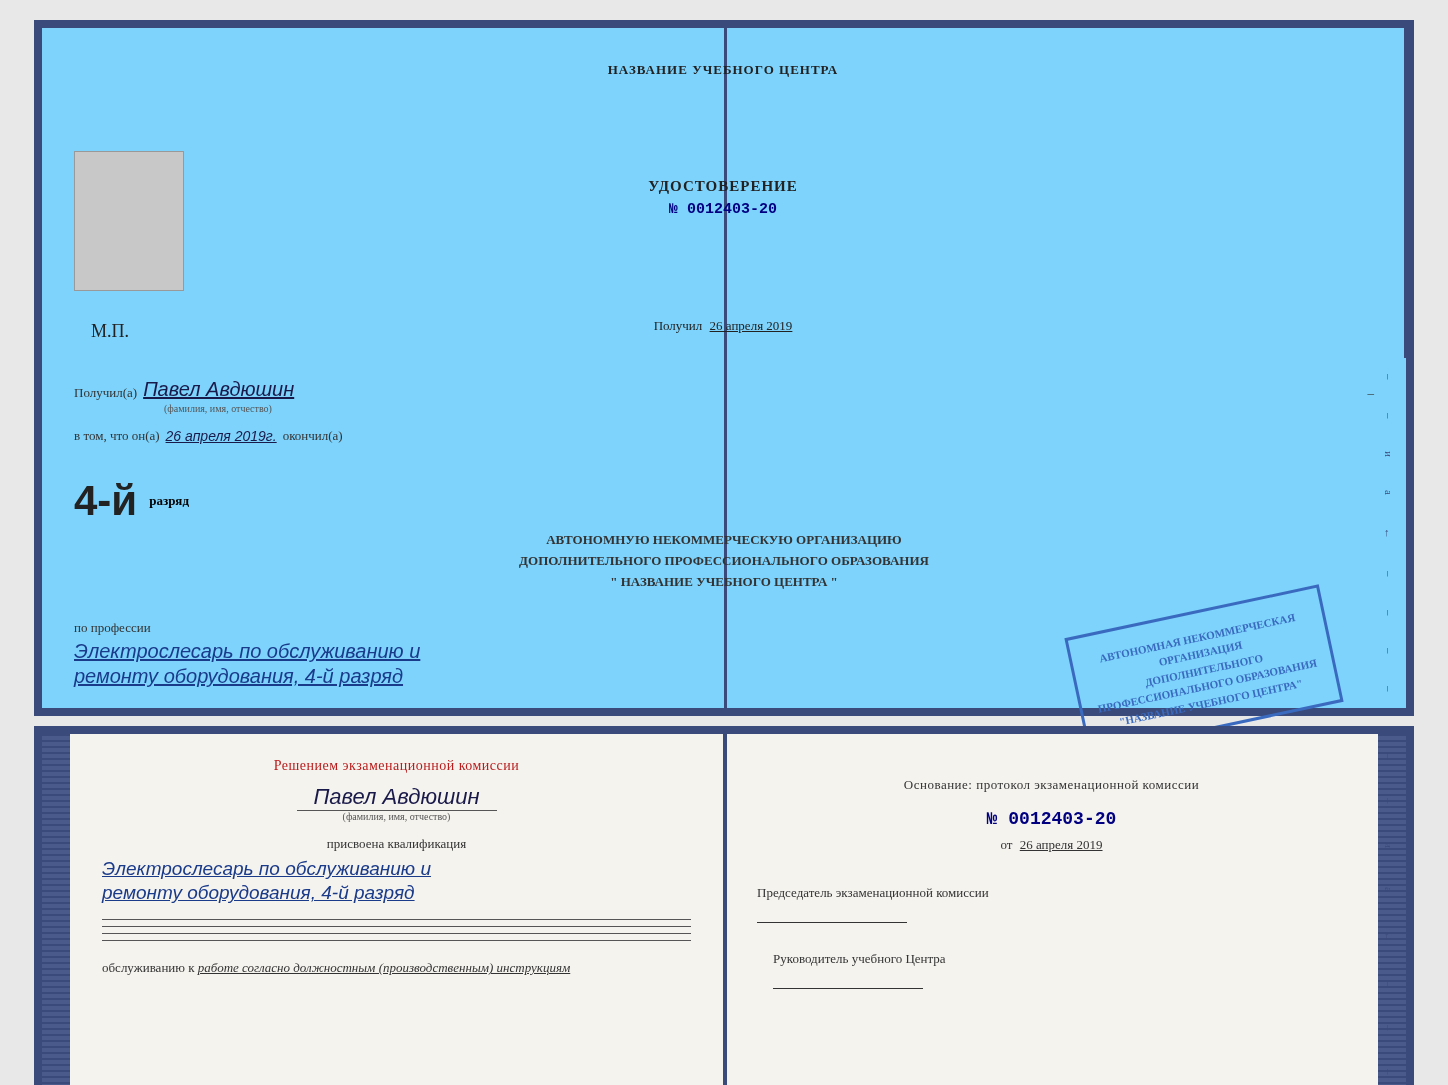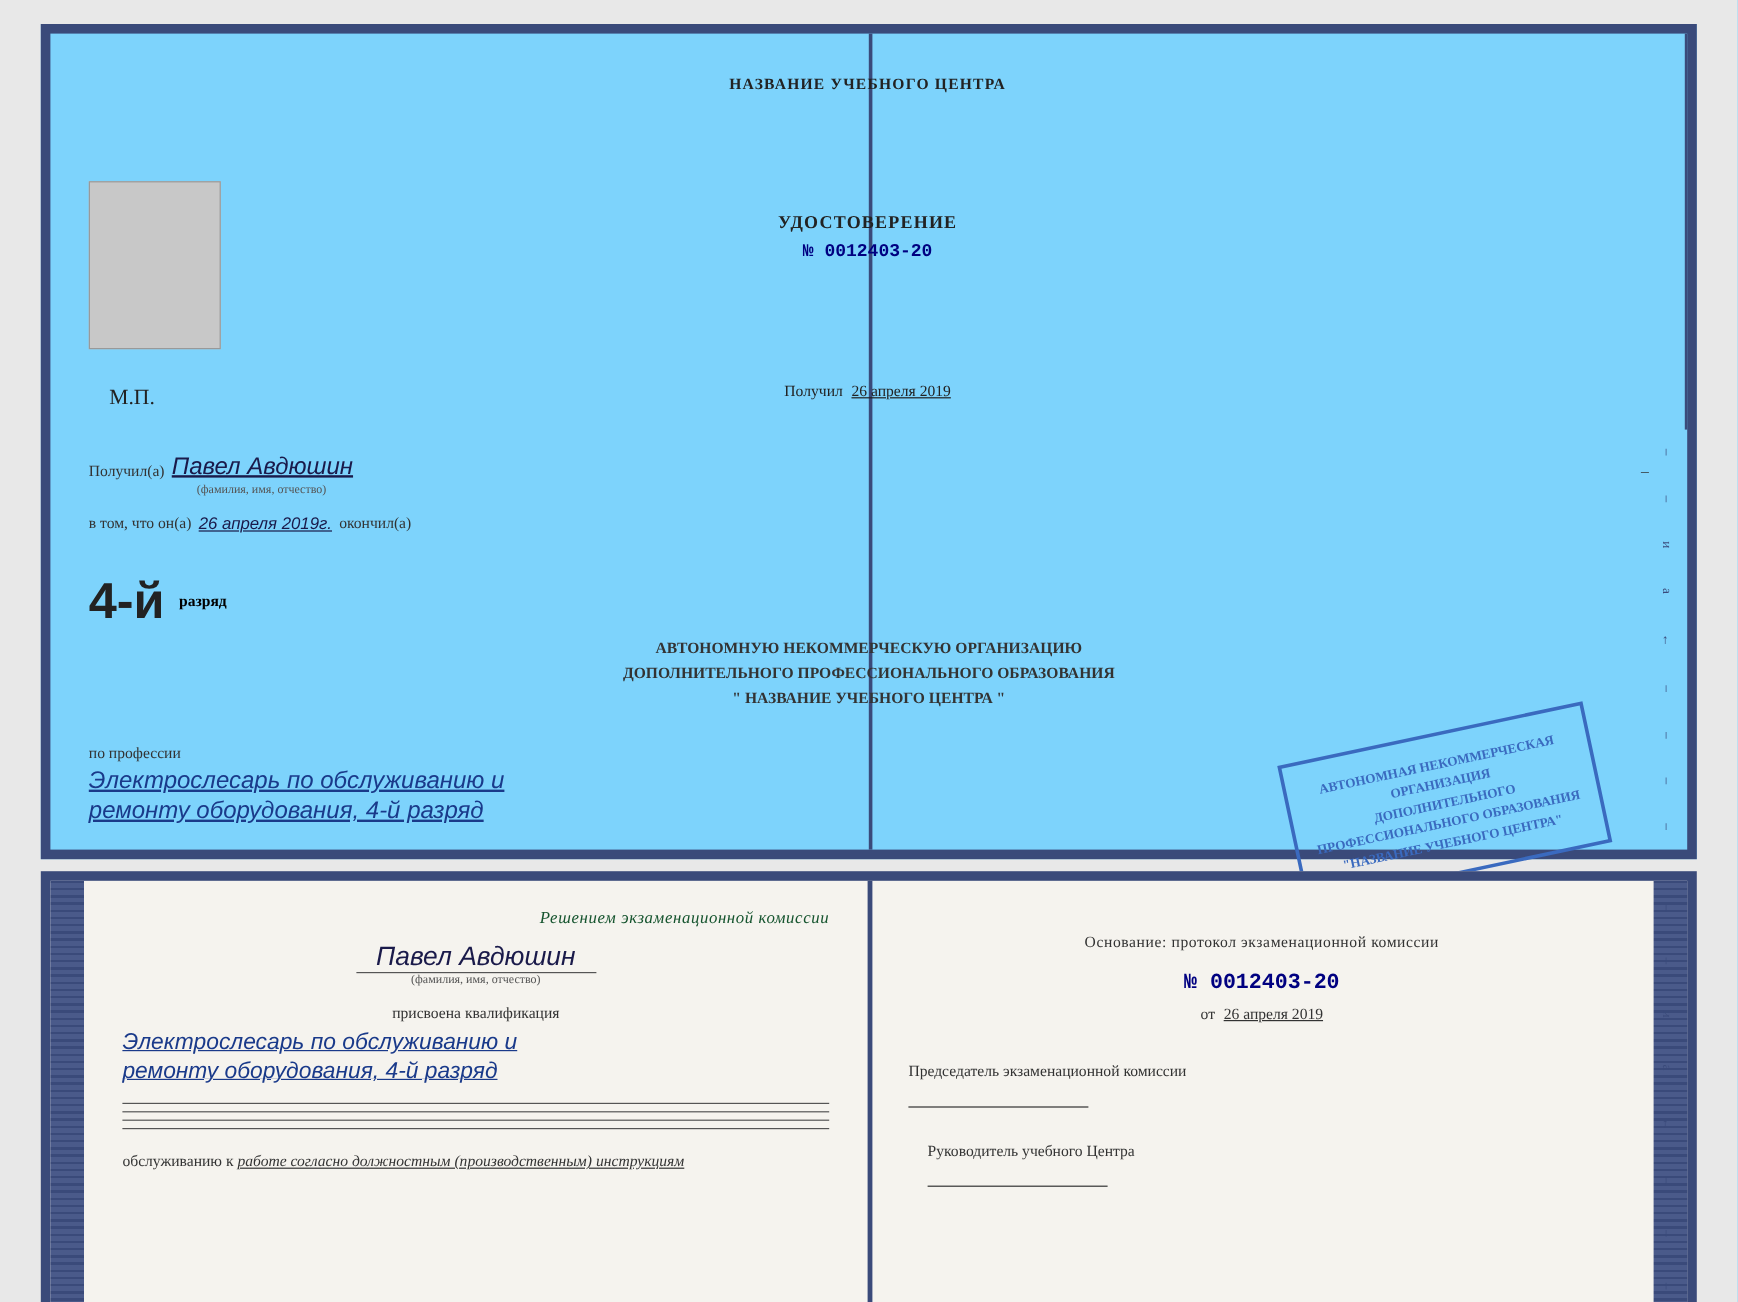--- a/index.html
+++ b/index.html
@@ -274,25 +274,24 @@
 
     .bottom-panel-right {
       flex: 1;
       padding: 41px 32px;
       display: flex;
       flex-direction: column;
     }
 
     .komissia-title {
       font-size: 14px;
-      color: #14532d;
+      color: #b91c1c;
       letter-spacing: 0.5px;
       margin-bottom: 10px;
-      text-align: right;
-      font-style: italic;
+      text-align: center;
     }
 
     .prisvoena {
       font-size: 13px;
       color: #333;
       text-align: center;
       margin: 12px 0 6px 0;
     }
 
     .dopuskaetsya {

